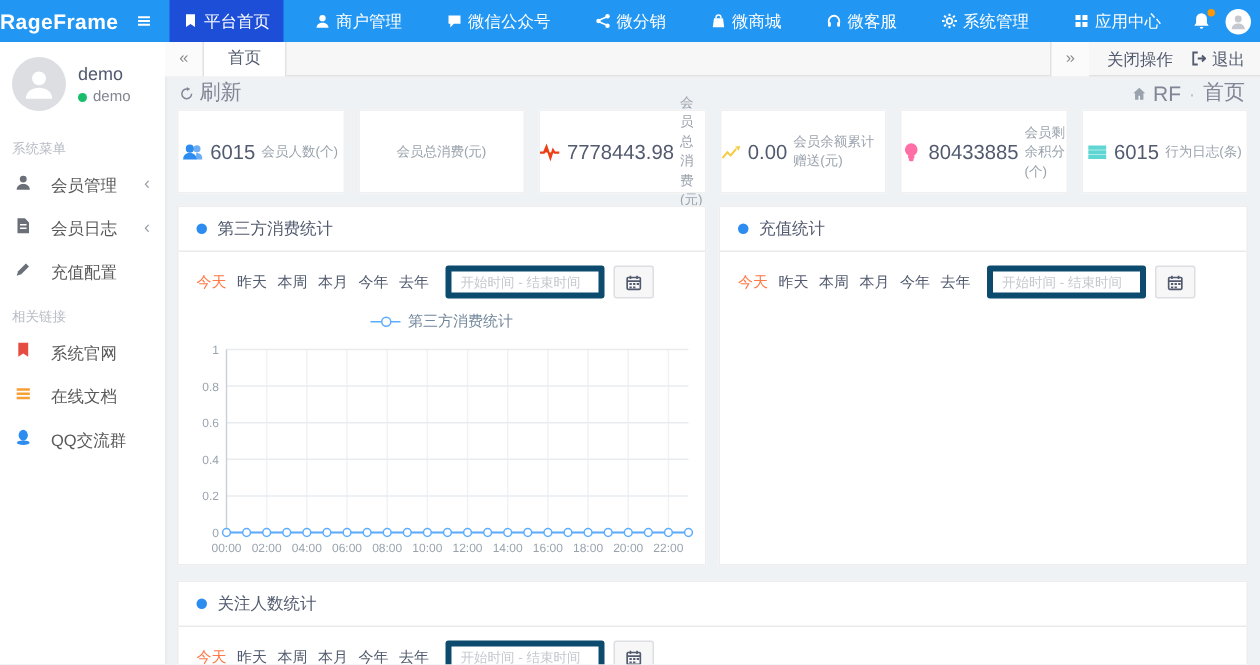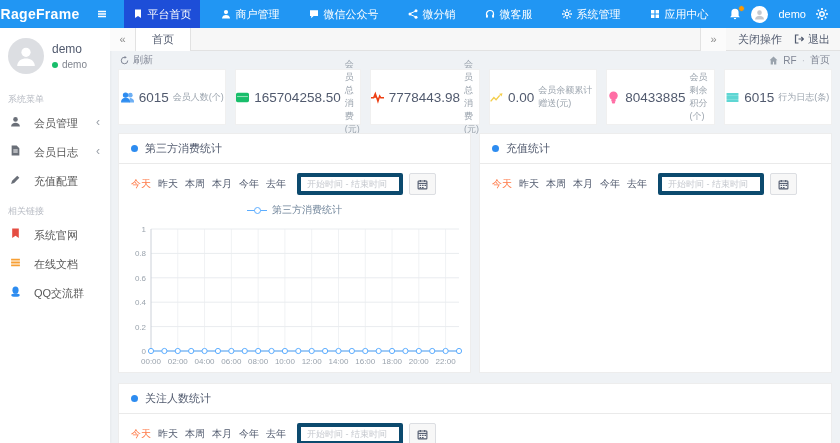--- a/index.html
+++ b/index.html
@@ -37,21 +37,21 @@
   
   .main { flex:1; display:flex; flex-direction:column; overflow:hidden; }
   .tabbar { height:23px; background:#f7f7f7; border-bottom:1px solid #e2e2e2; display:flex; align-items:center; font-size:11px; color:#666; }
   .tab-arrow { width:26px; height:23px; line-height:22px; text-align:center; color:#8a8a8a; border-right:1px solid #e2e2e2; cursor:pointer; background:#fbfbfb; }
   .tab-arrow.right { border-left:1px solid #e2e2e2; border-right:none; }
   .tab { background:#fff; height:23px; line-height:23px; padding:0 16px; border-right:1px solid #e2e2e2; color:#515a6e; cursor:pointer; }
   .tab-right { margin-left:auto; display:flex; align-items:center; gap:12px; padding-right:10px; }
   .tab-link { display:flex; align-items:center; gap:4px; cursor:pointer; color:#515a6e; }
   .tab-link svg { width:10px; height:10px; stroke:#515a6e; fill:none; stroke-width:1.2; }
 
-  .toolbar { height:21px; display:flex; align-items:center; justify-content:space-between; padding:2px 10px 0; font-size:10px; color:#808695; }
+  .toolbar { height:21px; display:flex; align-items:center; justify-content:space-between; padding:2px 10px 0; font-size:14px; color:#808695; }
   .tool-link { display:flex; align-items:center; gap:4px; cursor:pointer; }
   .tool-link svg { width:9px; height:9px; }
   .crumb { display:flex; align-items:center; gap:5px; }
   .crumb svg { width:9px; height:9px; fill:#9aa3ad; }
   .crumb .sep { color:#c0c4cc; }
 
   
   .cards { display:flex; gap:9px; padding:2px 8px 0; }
   .card { flex:1; background:#fff; height:56px; border:1px solid #f0f0f0; display:flex; align-items:center; justify-content:center; gap:4px; }
   .card-num { font-size:13.5px; color:#515a6e; display:flex; align-items:center; gap:5px; white-space:nowrap; }
@@ -112,20 +112,27 @@
     <svg class="nicon" viewBox="0 0 10 10">
         <circle cx="2" cy="5" r="1.5"></circle>
         <circle cx="8" cy="1.8" r="1.5"></circle>
         <circle cx="8" cy="8.2" r="1.5"></circle>
         <path d="M2.7 4.3l4.6-2M2.7 5.7l4.6 2" stroke="#fff" stroke-width="1" fill="none"></path>
       </svg>
     <span>微分销</span>
   </div>
   <div class="nav-item">
     <svg class="nicon" viewBox="0 0 10 10">
+        <path d="M2 3.2h6l.8 6H1.2z"></path>
+        <path d="M3.4 3.2V2.6a1.6 1.6 0 013.2 0v.6" fill="none" stroke="#fff" stroke-width="1"></path>
+      </svg>
+    <span>微商城</span>
+  </div>
+  <div class="nav-item">
+    <svg class="nicon" viewBox="0 0 10 10">
         <path d="M1.5 6.2V5a3.5 3.5 0 017 0v1.2" fill="none" stroke="#fff" stroke-width="1.2"></path>
         <rect x="1" y="5.6" width="1.9" height="3.2" rx=".8"></rect>
         <rect x="7.1" y="5.6" width="1.9" height="3.2" rx=".8"></rect>
       </svg>
     <span>微客服</span>
   </div>
   <div class="nav-item">
     <svg class="nicon" viewBox="0 0 10 10">
         <circle cx="5" cy="5" r="1.9" fill="none" stroke="#fff" stroke-width="1.2"></circle>
         <path d="M4.3 0h1.4v1.7H4.3zM4.3 8.3h1.4V10H4.3zM0 4.3h1.7v1.4H0zM8.3 4.3H10v1.4H8.3zM1 1.9L1.9 1l1.2 1.2-.9.9zM6.9 7.8l.9-.9L9 8.1l-.9.9zM1.9 9l-.9-.9 1.2-1.2.9.9zM7.8 3.1l-.9-.9L8.1 1l.9.9z"></path>
@@ -268,27 +275,20 @@
                 <circle cx="4.2" cy="3.8" r="2"></circle>
                 <path d="M.6 10c0-2.1 1.8-3.2 3.6-3.2S7.8 7.9 7.8 10z"></path>
                 <circle cx="8.6" cy="3.9" r="1.7" opacity=".7"></circle>
                 <path d="M8.6 7c1.6.2 2.9 1.2 2.9 3H8.4z" opacity=".7"></path>
               </svg></span>
           <span>6015</span>
         </div>
         <div class="card-label">会员人数(个)</div>
       </div>
       <div class="card">
-        <div class="card-num">
-          <span class="card-ic" style="color: rgb(25, 190, 107);"><svg viewBox="0 0 12 12" stroke="none">
-                <rect x=".5" y="2.2" width="11" height="7.6" rx="1"></rect>
-                <rect x=".5" y="4.1" width="11" height="1.5" fill="#fff"></rect>
-              </svg></span>
-          <span>165704258.50</span>
-        </div>
         <div class="card-label">会员总消费(元)</div>
       </div>
       <div class="card">
         <div class="card-num">
           <span class="card-ic" style="color: rgb(237, 64, 20);"><svg viewBox="0 0 12 12" fill="none">
                 <path d="M0 6.2h2.4L4 2.4l2.4 7.2L8 4.6l1 1.6h3" stroke-width="1.3"></path>
               </svg></span>
           <span>7778443.98</span>
         </div>
         <div class="card-label">会员总消费(元)</div>

